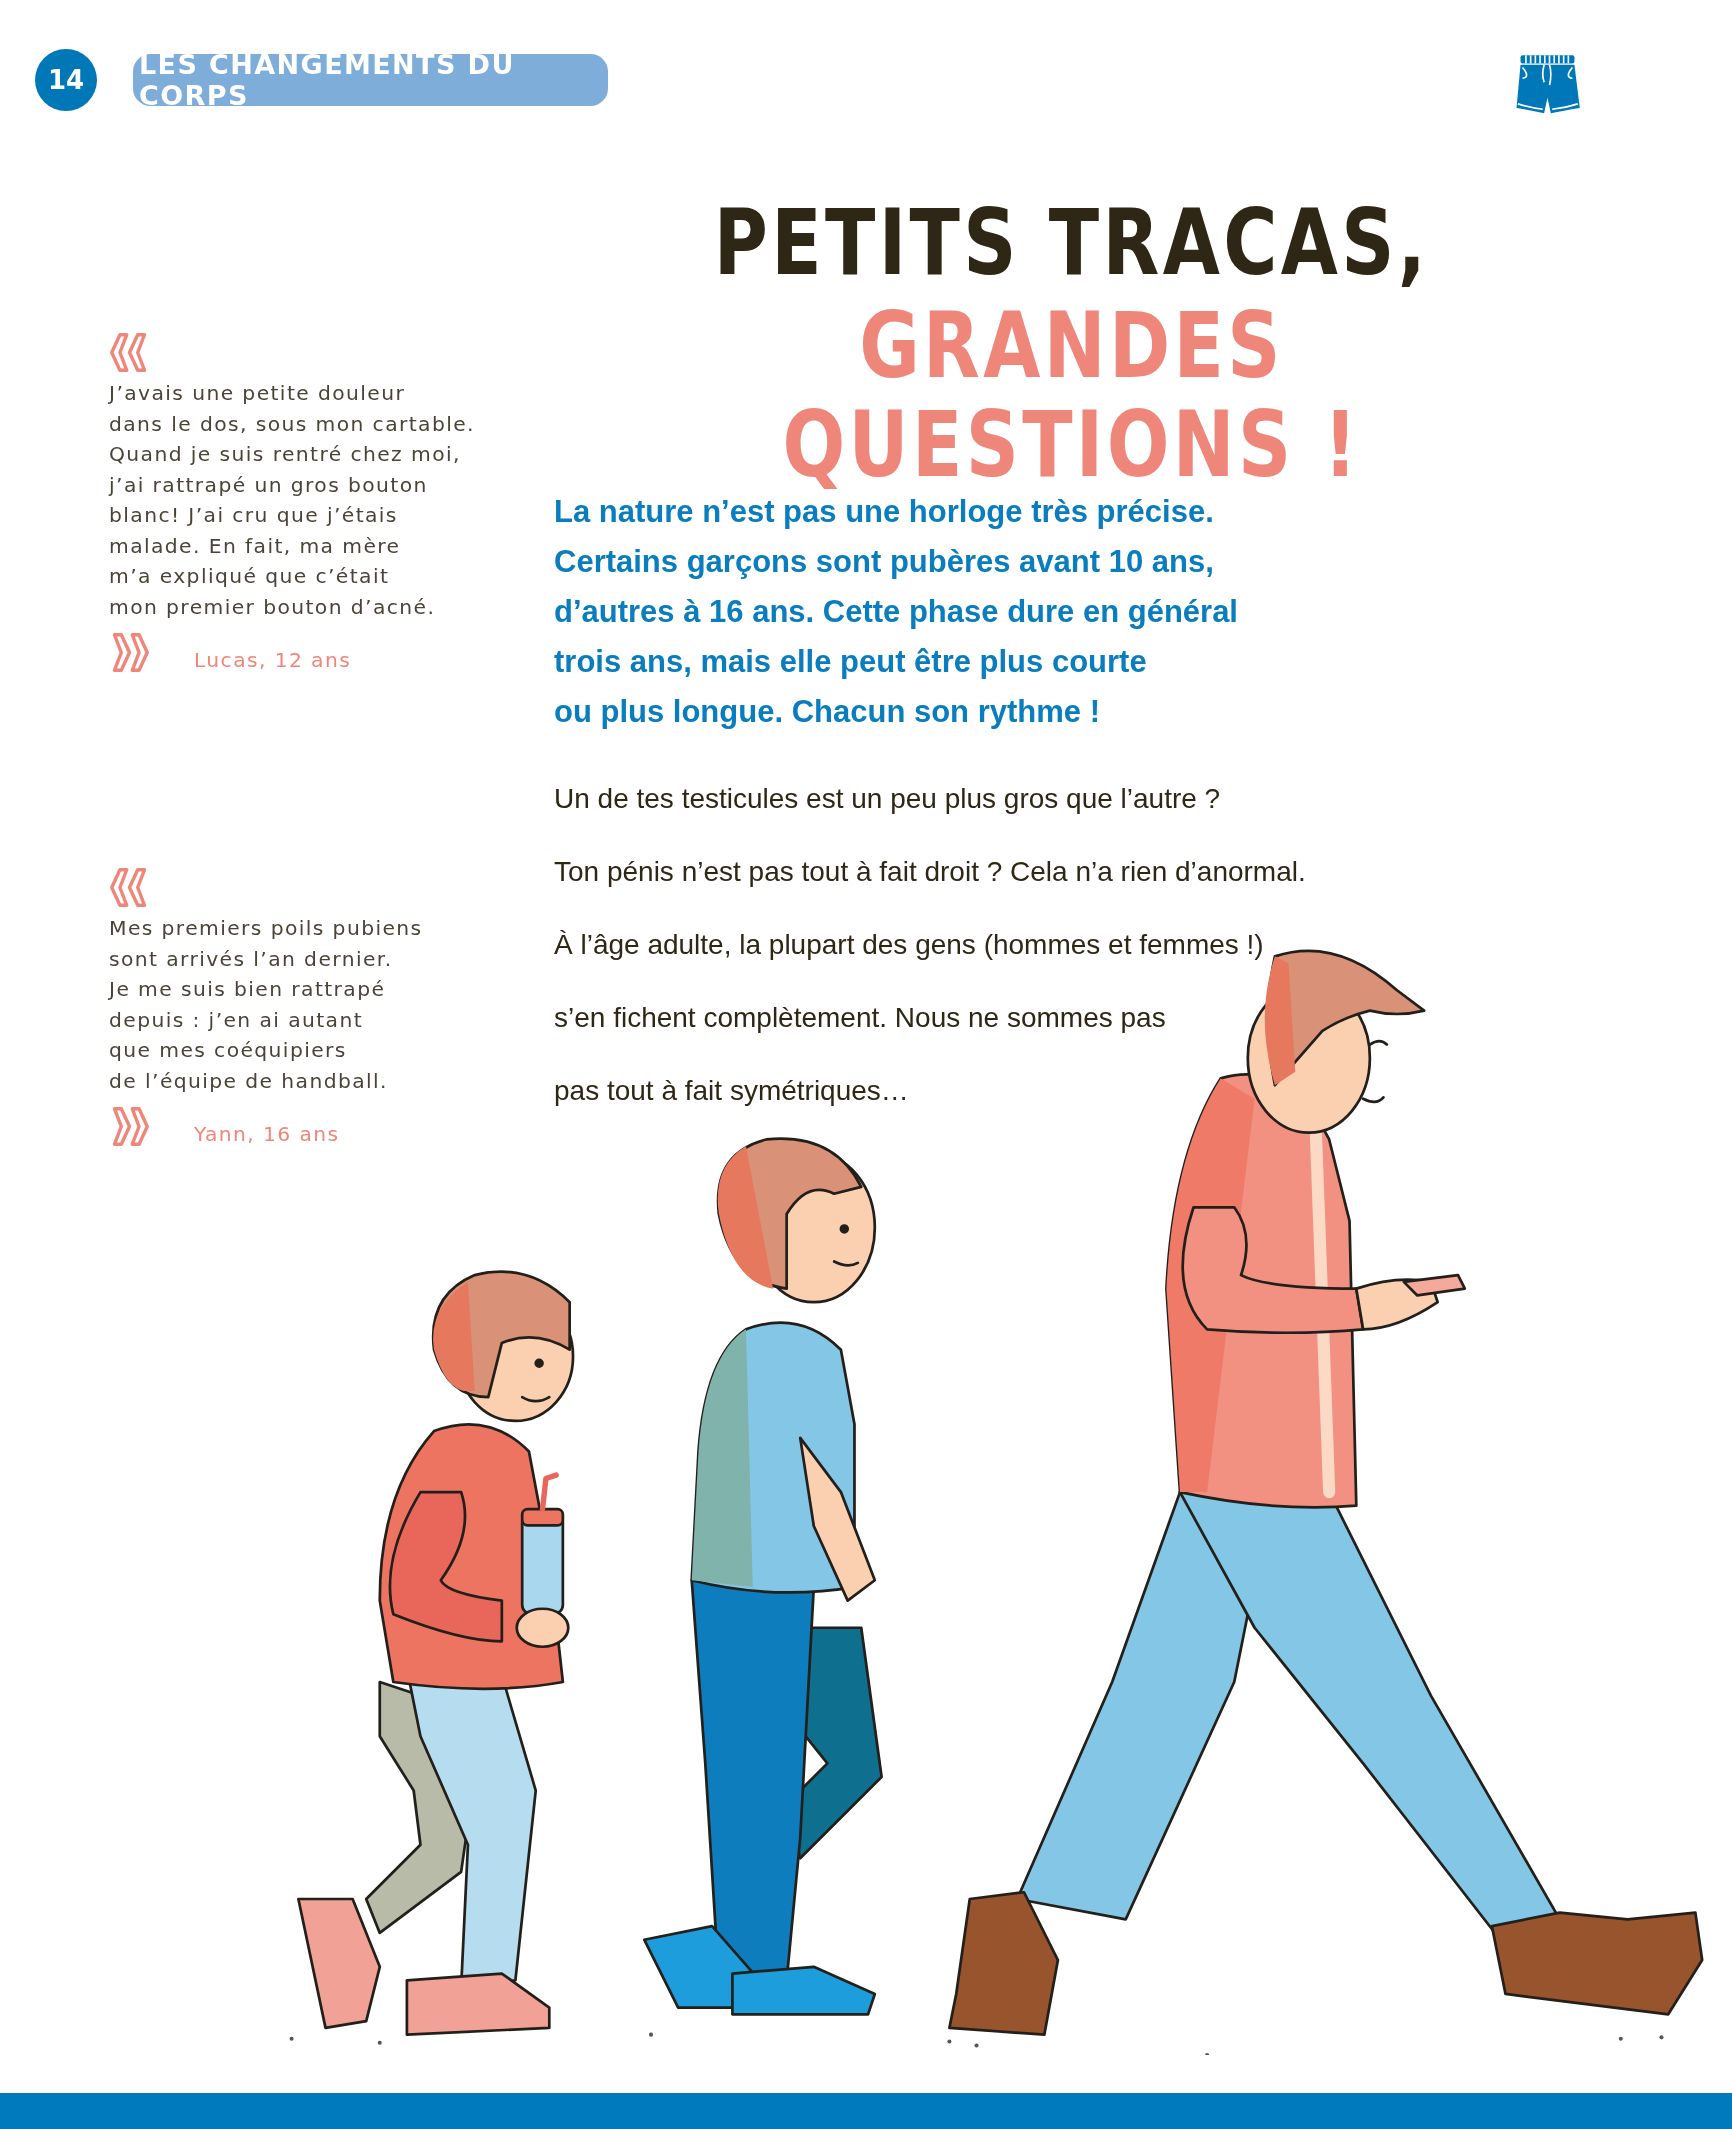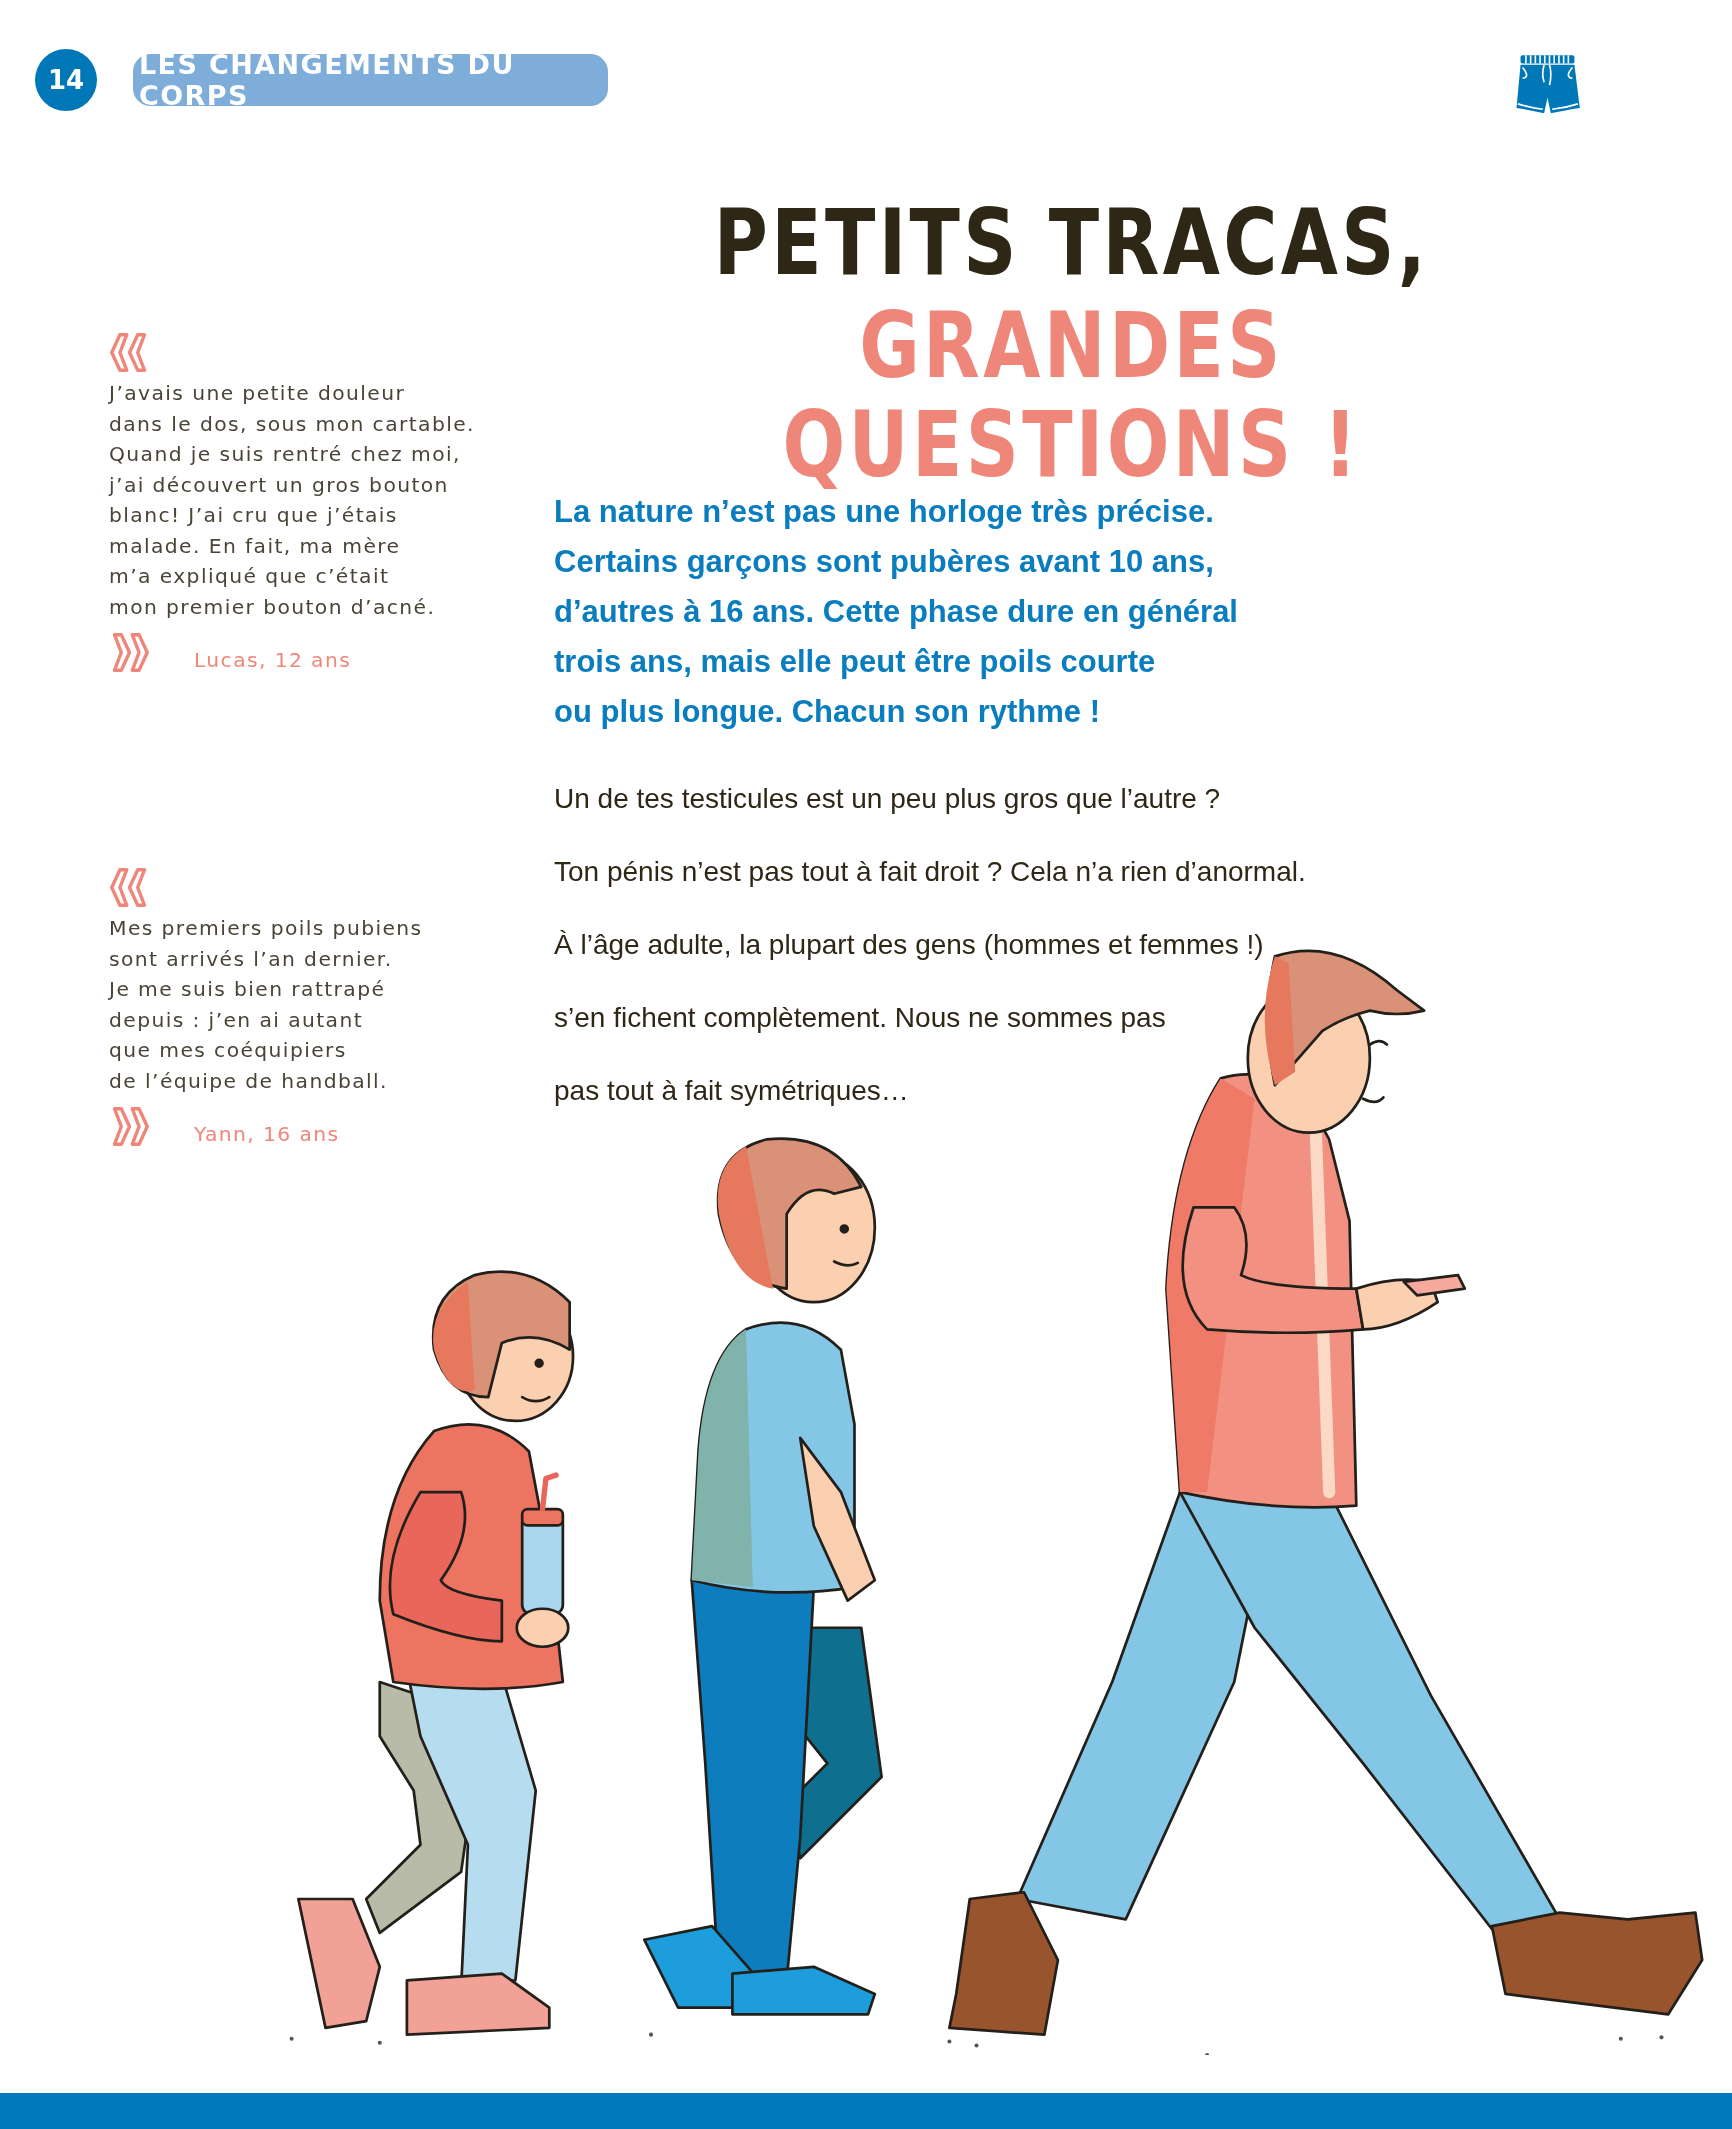--- a/index.html
+++ b/index.html
@@ -83,42 +83,42 @@
 
 <div class="title">
   <span class="title-line1">PETITS TRACAS,</span>
   <span class="title-line2">GRANDES QUESTIONS !</span>
 </div>
 
 <div class="lead">
   <span>La nature n’est pas une horloge très précise.</span>
   <span>Certains garçons sont pubères avant 10 ans,</span>
   <span>d’autres à 16 ans. Cette phase dure en général</span>
-  <span>trois ans, mais elle peut être poils courte</span>
+  <span>trois ans, mais elle peut être plus courte</span>
   <span>ou plus longue. Chacun son rythme !</span>
 </div>
 
 <div class="body-text">
   <span>Un de tes testicules est un peu plus gros que l’autre ?</span>
   <span>Ton pénis n’est pas tout à fait droit ? Cela n’a rien d’anormal.</span>
   <span>À l’âge adulte, la plupart des gens (hommes et femmes !)</span>
   <span>s’en fichent complètement. Nous ne sommes pas</span>
   <span>pas tout à fait symétriques…</span>
 </div>
 
 <div class="quote" style="top:332px;">
   <svg class="quote-open" viewBox="0 0 60 60">
     <path d="M26 4 L16 4 L4 30 L16 56 L26 56 L16 30 Z" fill="none" stroke="#EF867A" stroke-width="5" stroke-linejoin="round"></path>
     <path d="M52 4 L42 4 L30 30 L42 56 L52 56 L42 30 Z" fill="none" stroke="#EF867A" stroke-width="5" stroke-linejoin="round"></path>
   </svg>
   <div class="quote-text">
     <span>J’avais une petite douleur</span>
     <span>dans le dos, sous mon cartable.</span>
     <span>Quand je suis rentré chez moi,</span>
-    <span>j’ai découvert un gros bouton</span>
+    <span>j’ai rattrapé un gros bouton</span>
     <span>blanc! J’ai cru que j’étais</span>
     <span>malade. En fait, ma mère</span>
     <span>m’a expliqué que c’était</span>
     <span>mon premier bouton d’acné.</span>
   </div>
   <div class="quote-sig">
     <svg class="quote-close" viewBox="0 0 60 60">
       <path d="M8 4 L18 4 L30 30 L18 56 L8 56 L18 30 Z" fill="none" stroke="#EF867A" stroke-width="5" stroke-linejoin="round"></path>
       <path d="M34 4 L44 4 L56 30 L44 56 L34 56 L44 30 Z" fill="none" stroke="#EF867A" stroke-width="5" stroke-linejoin="round"></path>
     </svg>

